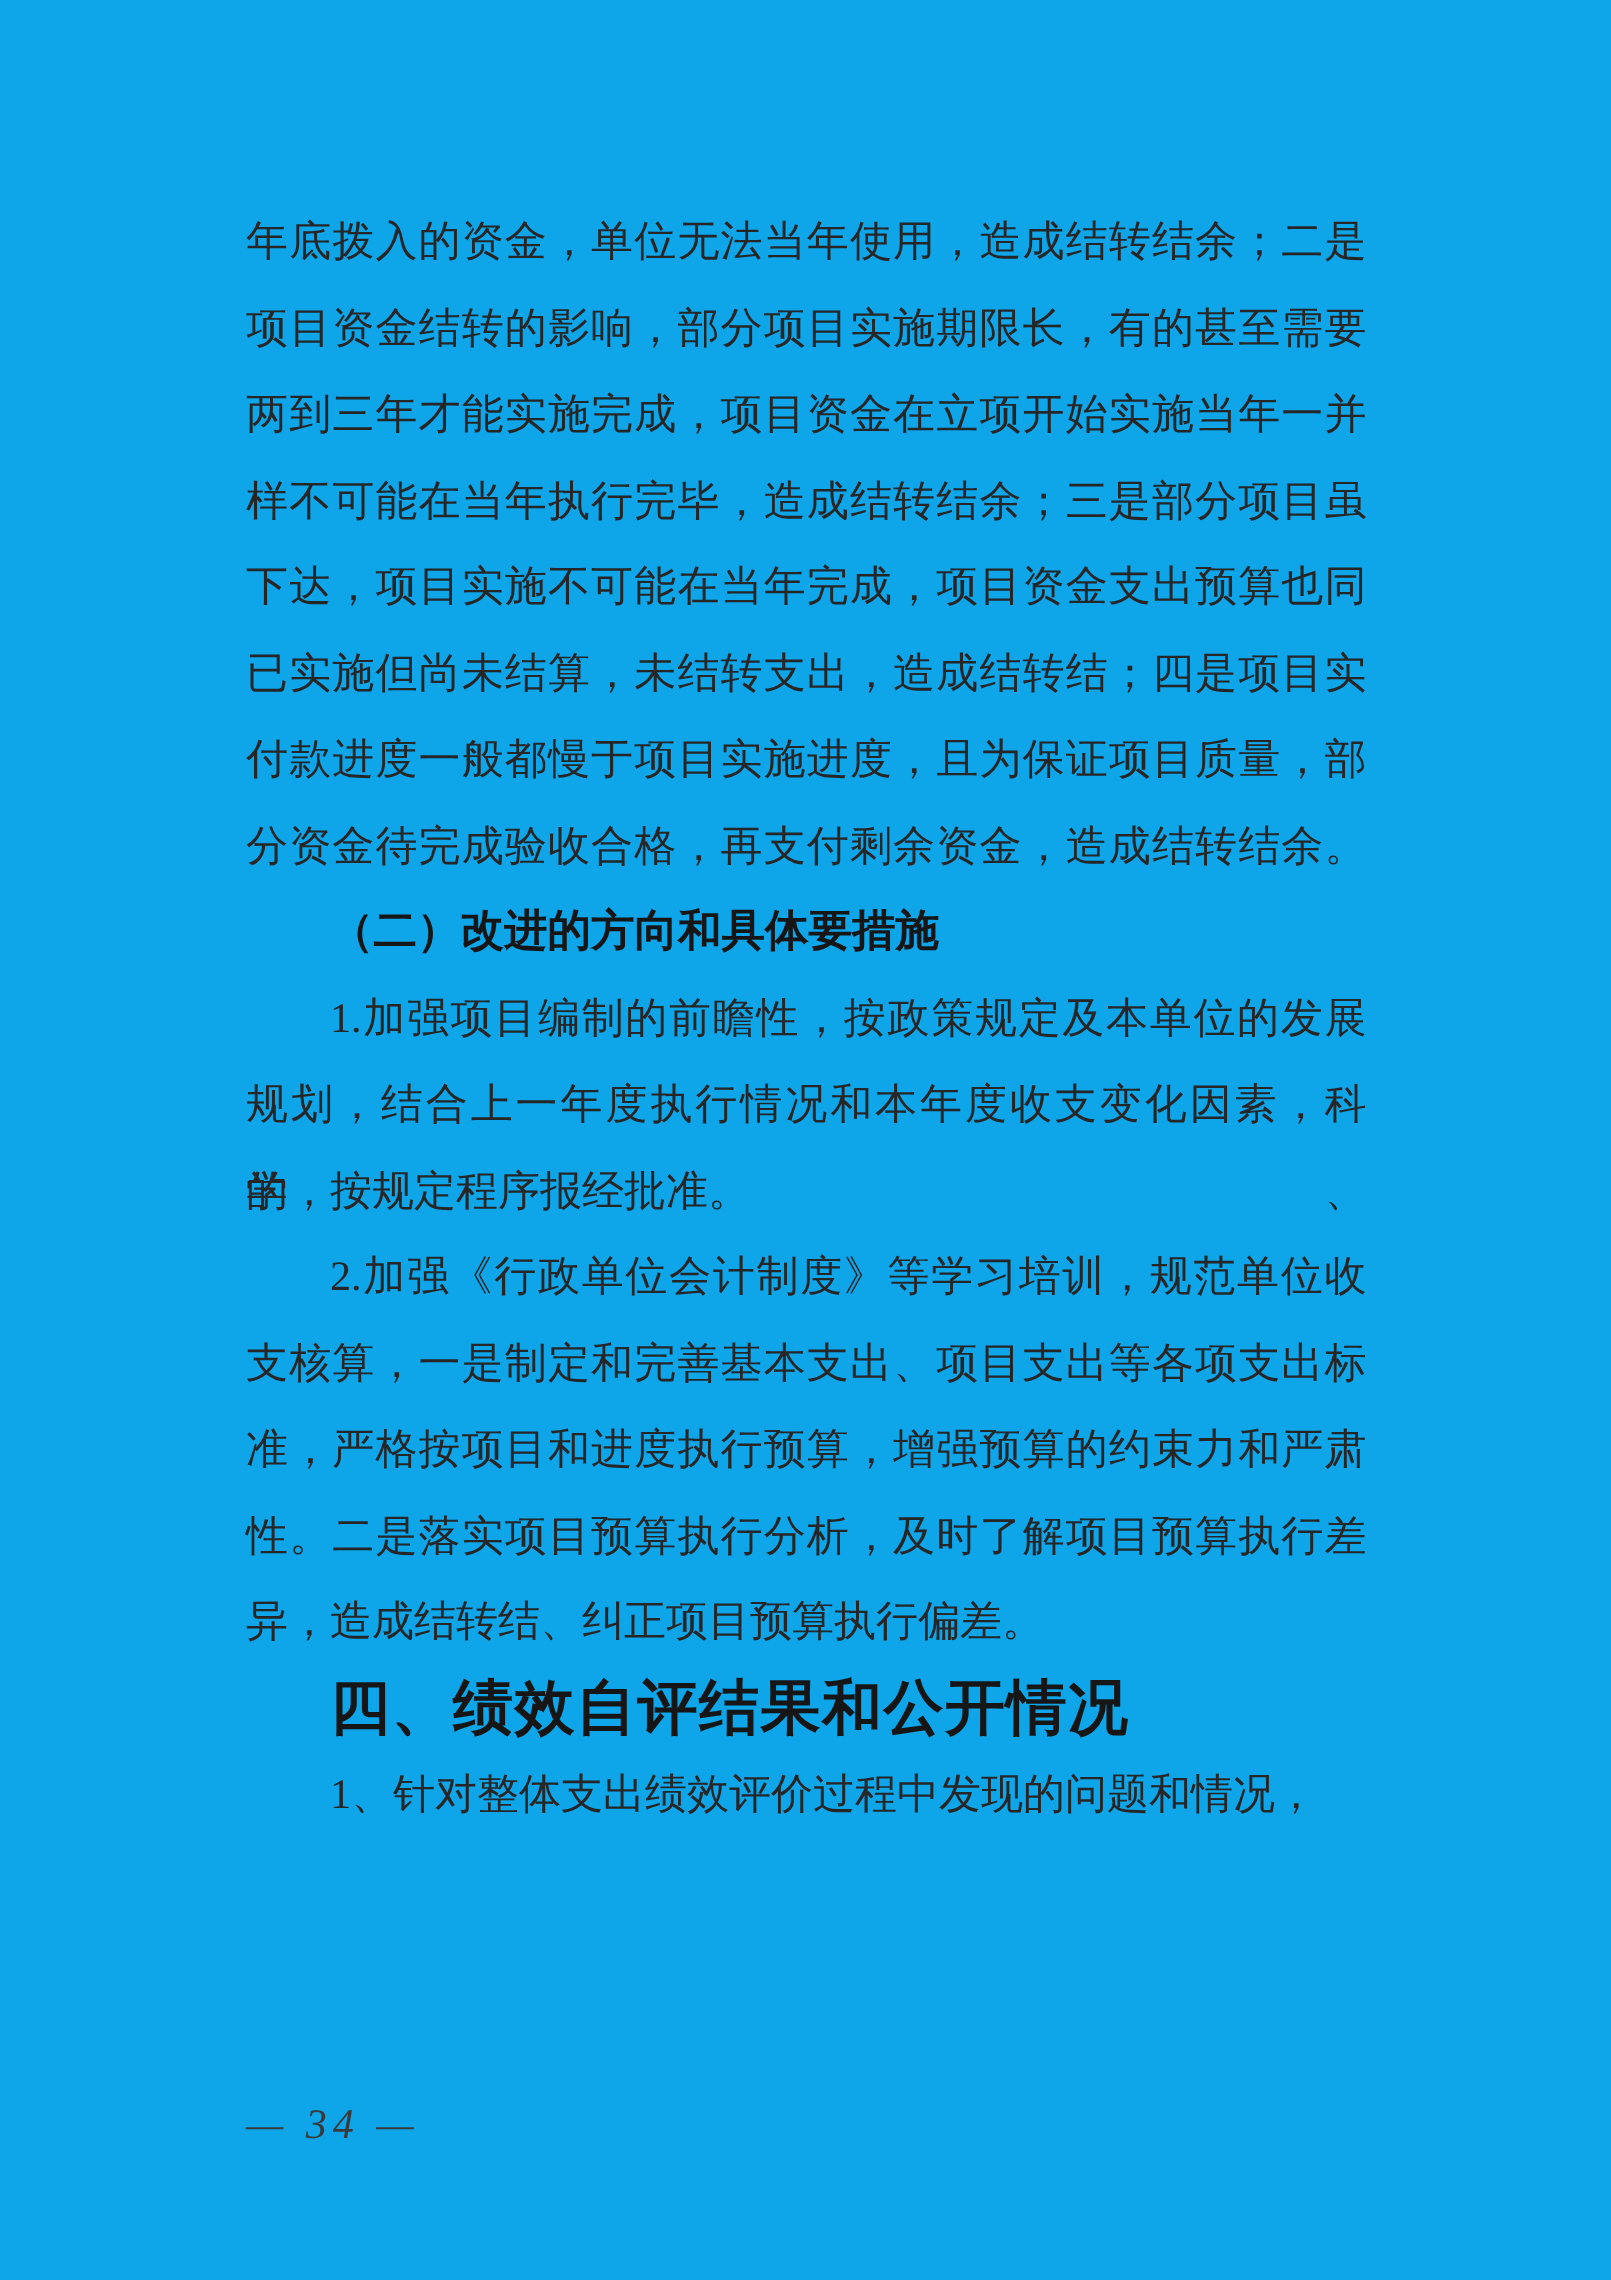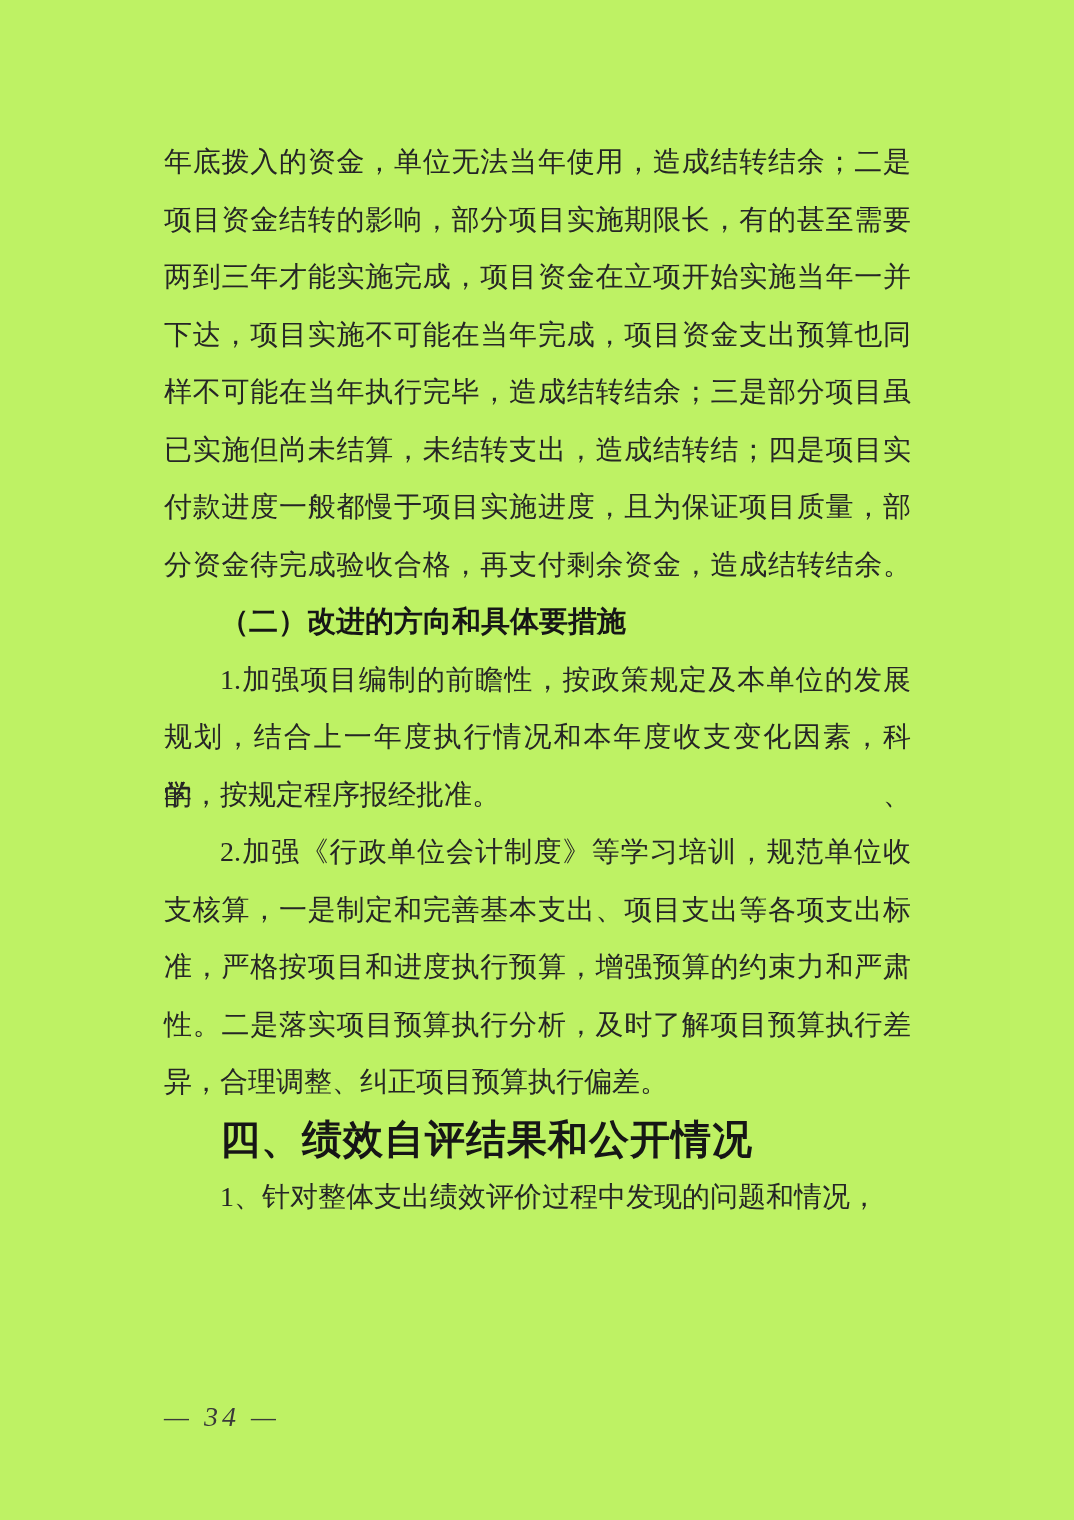--- a/index.html
+++ b/index.html
@@ -6,21 +6,21 @@
   body {
     width: 1074px; height: 1520px;
     background: #ffffff;
     position: relative;
     overflow: hidden;
     font-family: "Liberation Serif", "DejaVu Serif", serif;
   }
   .page {
     position: absolute; left: 0; top: 0;
     width: 1074px; height: 1520px;
-    background: #bef264;
+    background: #0ea5e9;
   }
   .text-block {
     position: absolute;
     left: 164px; top: 133px;
     width: 747px;
     color: #262626;
     font-size: 28px;
     line-height: 57.5px;
     font-family: "Liberation Serif", "DejaVu Serif", serif;
     text-justify: inter-character;
@@ -61,37 +61,37 @@
 </style>
 </head>
 <body>
 
 <div class="page">
   <div class="text-block">
 
     <div class="ln">年底拨入的资金，单位无法当年使用，造成结转结余；二是</div>
     <div class="ln">项目资金结转的影响，部分项目实施期限长，有的甚至需要</div>
     <div class="ln">两到三年才能实施完成，项目资金在立项开始实施当年一并</div>
+    <div class="ln">样不可能在当年执行完毕，造成结转结余；三是部分项目虽</div>
     <div class="ln">下达，项目实施不可能在当年完成，项目资金支出预算也同</div>
-    <div class="ln">样不可能在当年执行完毕，造成结转结余；三是部分项目虽</div>
     <div class="ln">已实施但尚未结算，未结转支出，造成结转结；四是项目实</div>
     <div class="ln">付款进度一般都慢于项目实施进度，且为保证项目质量，部</div>
     <div class="ln">分资金待完成验收合格，再支付剩余资金，造成结转结余。</div>
 
     <div class="ln ln-left indent h-kai">（二）改进的方向和具体要措施</div>
 
     <div class="ln indent">1.加强项目编制的前瞻性，按政策规定及本单位的发展</div>
     <div class="ln">规划，结合上一年度执行情况和本年度收支变化因素，科学、</div>
     <div class="ln ln-left">的，按规定程序报经批准。</div>
 
     <div class="ln indent">2.加强《行政单位会计制度》等学习培训，规范单位收</div>
     <div class="ln">支核算，一是制定和完善基本支出、项目支出等各项支出标</div>
     <div class="ln">准，严格按项目和进度执行预算，增强预算的约束力和严肃</div>
     <div class="ln">性。二是落实项目预算执行分析，及时了解项目预算执行差</div>
-    <div class="ln ln-left">异，合理调整、纠正项目预算执行偏差。</div>
+    <div class="ln ln-left">异，造成结转结、纠正项目预算执行偏差。</div>
 
     <div class="ln ln-left indent h-hei">四、绩效自评结果和公开情况</div>
 
     <div class="ln ln-left indent">1、针对整体支出绩效评价过程中发现的问题和情况，</div>
 
   </div>
 
   <div class="footer">— 34 —</div>
 </div>
 

